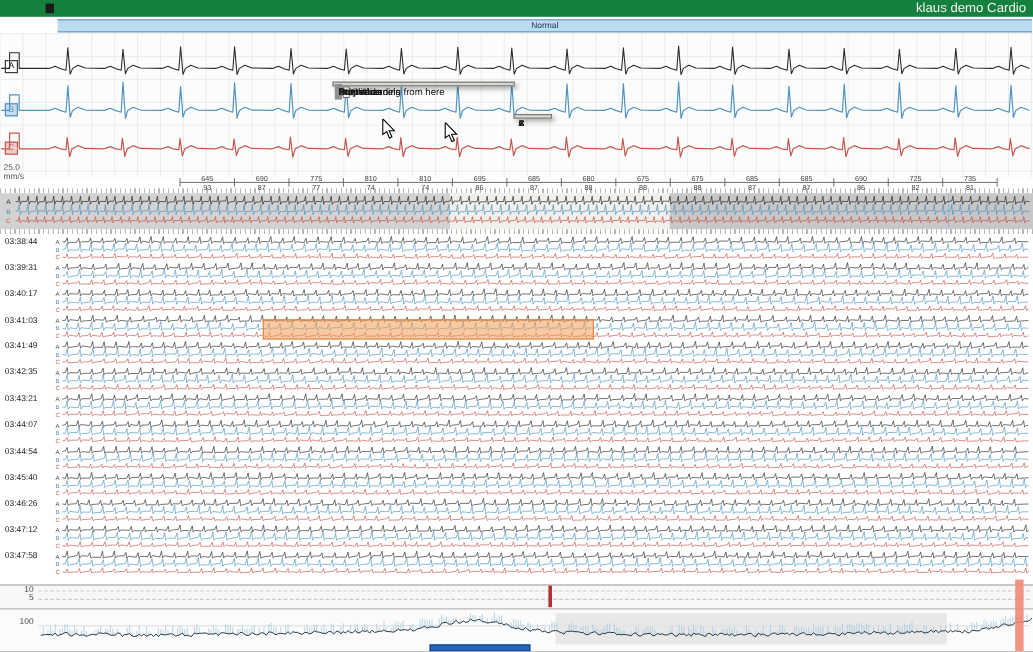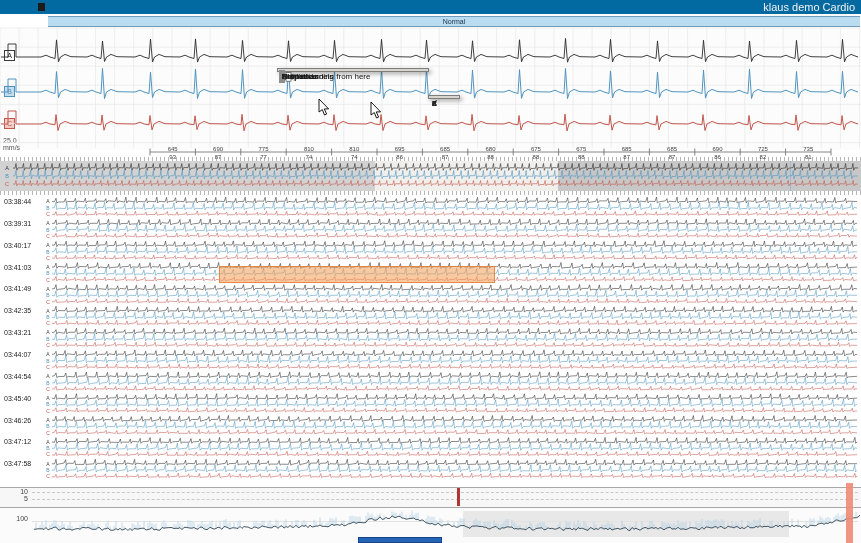--- a/index.html
+++ b/index.html
@@ -1,20 +1,20 @@
 <!DOCTYPE html>
 <html><head>
 <meta charset="utf-8">
 <style>
   html,body{margin:0;padding:0;background:#888;}
   #app{position:relative;width:861px;height:543px;background:#ffffff;overflow:hidden;
        font-family:"Liberation Sans",sans-serif;-webkit-font-smoothing:antialiased;}
   #app *{position:absolute;box-sizing:border-box;}
 
-  .titlebar{left:0;top:0;width:861px;height:14px;background:#0369a1;}
+  .titlebar{left:0;top:0;width:861px;height:14px;background:#15803d;}
   .title-square{left:38px;top:3px;width:7px;height:8px;background:#1a1a1a;}
   .title-text{right:6px;top:1px;color:#f2f2f2;font-size:11px;line-height:12px;white-space:nowrap;}
 
   .normal-bar{left:48px;top:16px;width:812px;height:11px;background:#badcf0;
               border-top:1px solid #6d9cbd;border-bottom:1px solid #6d9cbd;
               font-size:7px;line-height:9px;text-align:center;color:#18304a;}
 
   .ecg-bg{left:0;top:28px;width:861px;height:122px;background:#fcfcfc;}
   .cbox{width:11px;height:11px;border:1px solid #333;background:#fff;font-size:7px;
         line-height:9px;text-align:center;color:#111;}

